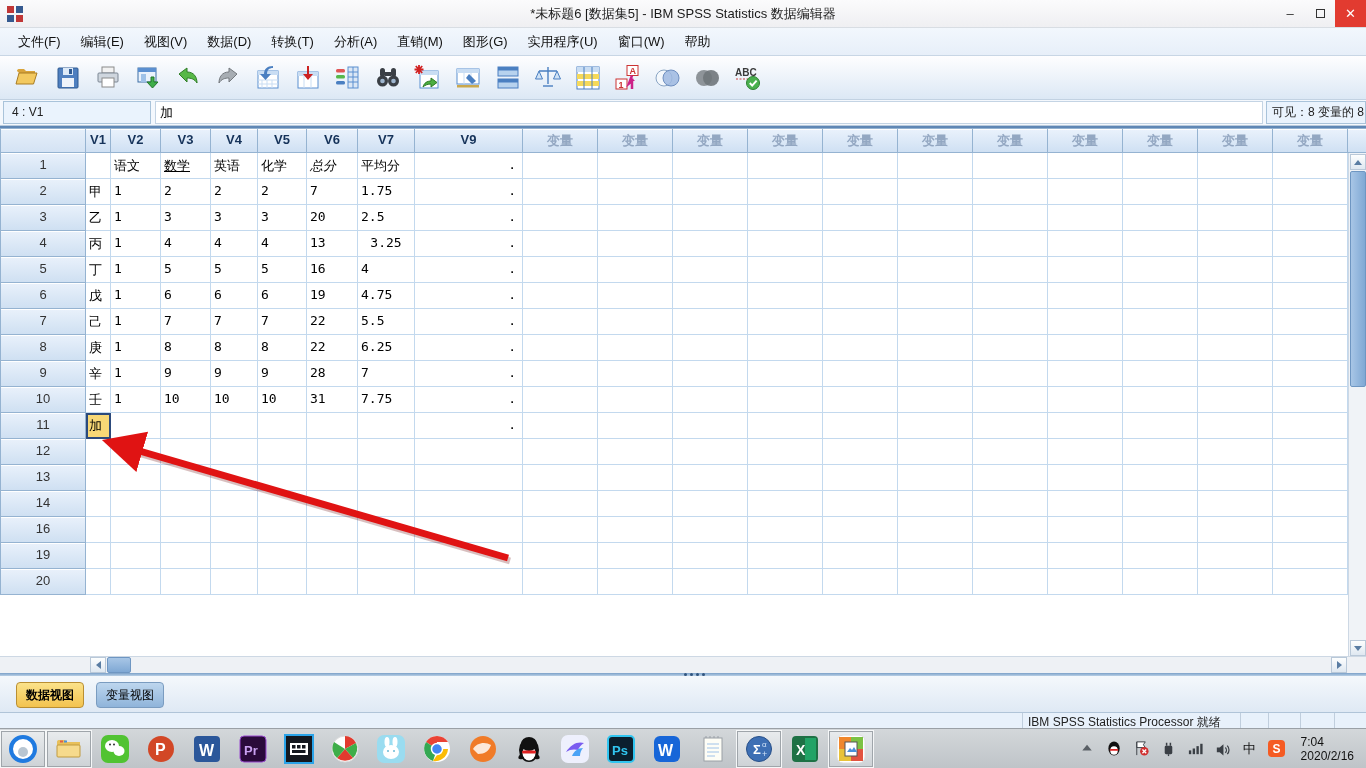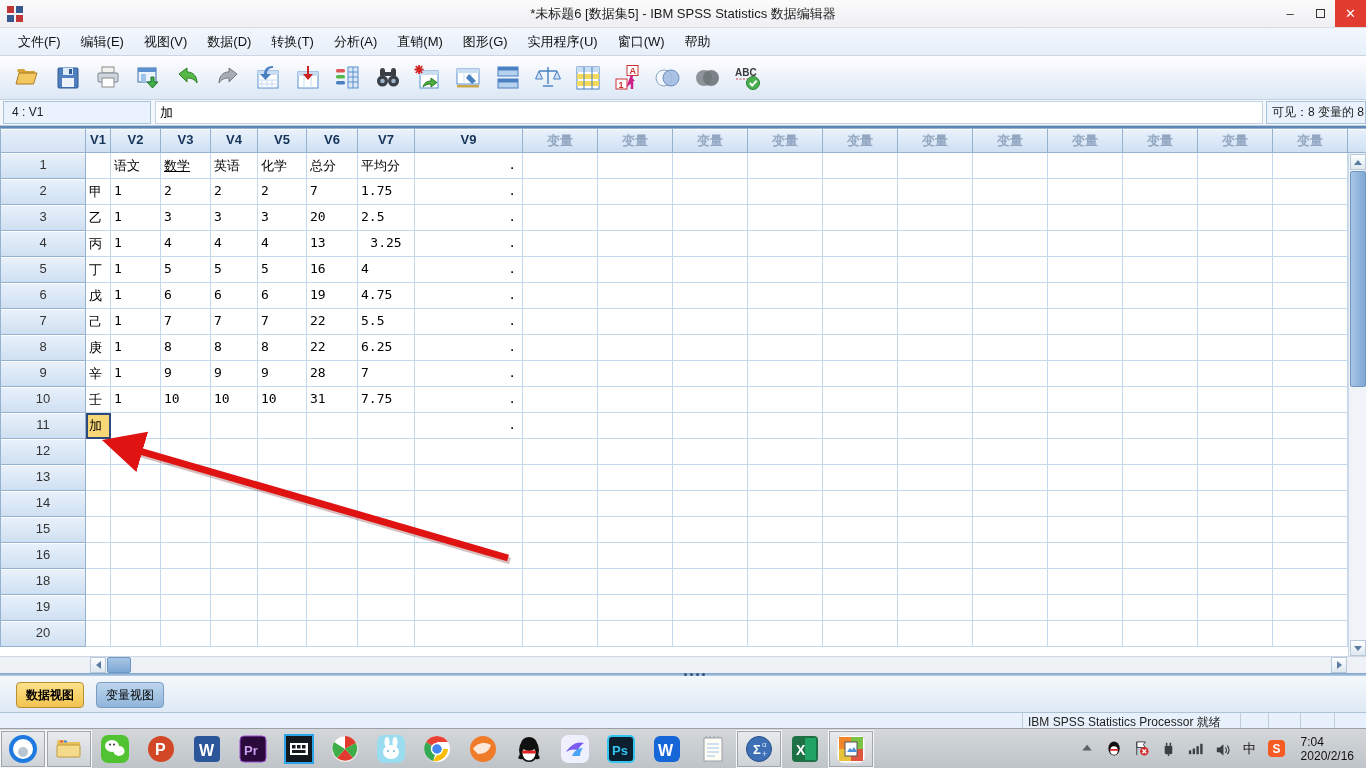--- a/index.html
+++ b/index.html
@@ -327,21 +327,21 @@
         <div class="hcell ph" style="width: 75px;">变量</div>
         <div class="hcell" style="width: 18px; border-right: none;"></div>
       </div>
       <div class="grow">
         <div class="rowhdr">1</div>
         <div class="gcell" style="width: 25px;"></div>
         <div class="gcell" style="width: 50px;">语文</div>
         <div class="gcell" style="width: 50px; text-decoration: underline;">数学</div>
         <div class="gcell" style="width: 47px;">英语</div>
         <div class="gcell" style="width: 49px;">化学</div>
-        <div class="gcell" style="width: 51px;">总分</div>
+        <div class="gcell" style="width: 51px; font-style: italic;">总分</div>
         <div class="gcell" style="width: 57px;">平均分</div>
         <div class="gcell right" style="width: 108px;">.</div>
         <div class="gcell" style="width: 75px;"></div>
         <div class="gcell" style="width: 75px;"></div>
         <div class="gcell" style="width: 75px;"></div>
         <div class="gcell" style="width: 75px;"></div>
         <div class="gcell" style="width: 75px;"></div>
         <div class="gcell" style="width: 75px;"></div>
         <div class="gcell" style="width: 75px;"></div>
         <div class="gcell" style="width: 75px;"></div>
@@ -629,65 +629,21 @@
         <div class="gcell" style="width: 75px;"></div>
         <div class="gcell" style="width: 75px;"></div>
         <div class="gcell" style="width: 75px;"></div>
         <div class="gcell" style="width: 75px;"></div>
         <div class="gcell" style="width: 75px;"></div>
         <div class="gcell" style="width: 75px;"></div>
         <div class="gcell" style="width: 75px;"></div>
         <div class="gcell" style="width: 75px;"></div>
       </div>
       <div class="grow">
-        <div class="rowhdr">15</div>
-        <div class="gcell" style="width: 25px;"></div>
-        <div class="gcell" style="width: 50px;"></div>
-        <div class="gcell" style="width: 50px;"></div>
-        <div class="gcell" style="width: 47px;"></div>
-        <div class="gcell" style="width: 49px;"></div>
-        <div class="gcell" style="width: 51px;"></div>
-        <div class="gcell" style="width: 57px;"></div>
-        <div class="gcell right" style="width: 108px;"></div>
-        <div class="gcell" style="width: 75px;"></div>
-        <div class="gcell" style="width: 75px;"></div>
-        <div class="gcell" style="width: 75px;"></div>
-        <div class="gcell" style="width: 75px;"></div>
-        <div class="gcell" style="width: 75px;"></div>
-        <div class="gcell" style="width: 75px;"></div>
-        <div class="gcell" style="width: 75px;"></div>
-        <div class="gcell" style="width: 75px;"></div>
-        <div class="gcell" style="width: 75px;"></div>
-        <div class="gcell" style="width: 75px;"></div>
-        <div class="gcell" style="width: 75px;"></div>
-      </div>
-      <div class="grow">
         <div class="rowhdr">16</div>
-        <div class="gcell" style="width: 25px;"></div>
-        <div class="gcell" style="width: 50px;"></div>
-        <div class="gcell" style="width: 50px;"></div>
-        <div class="gcell" style="width: 47px;"></div>
-        <div class="gcell" style="width: 49px;"></div>
-        <div class="gcell" style="width: 51px;"></div>
-        <div class="gcell" style="width: 57px;"></div>
-        <div class="gcell right" style="width: 108px;"></div>
-        <div class="gcell" style="width: 75px;"></div>
-        <div class="gcell" style="width: 75px;"></div>
-        <div class="gcell" style="width: 75px;"></div>
-        <div class="gcell" style="width: 75px;"></div>
-        <div class="gcell" style="width: 75px;"></div>
-        <div class="gcell" style="width: 75px;"></div>
-        <div class="gcell" style="width: 75px;"></div>
-        <div class="gcell" style="width: 75px;"></div>
-        <div class="gcell" style="width: 75px;"></div>
-        <div class="gcell" style="width: 75px;"></div>
-        <div class="gcell" style="width: 75px;"></div>
-      </div>
-      <div class="grow">
-        <div class="rowhdr">18</div>
         <div class="gcell" style="width: 25px;"></div>
         <div class="gcell" style="width: 50px;"></div>
         <div class="gcell" style="width: 50px;"></div>
         <div class="gcell" style="width: 47px;"></div>
         <div class="gcell" style="width: 49px;"></div>
         <div class="gcell" style="width: 51px;"></div>
         <div class="gcell" style="width: 57px;"></div>
         <div class="gcell right" style="width: 108px;"></div>
         <div class="gcell" style="width: 75px;"></div>
         <div class="gcell" style="width: 75px;"></div>

